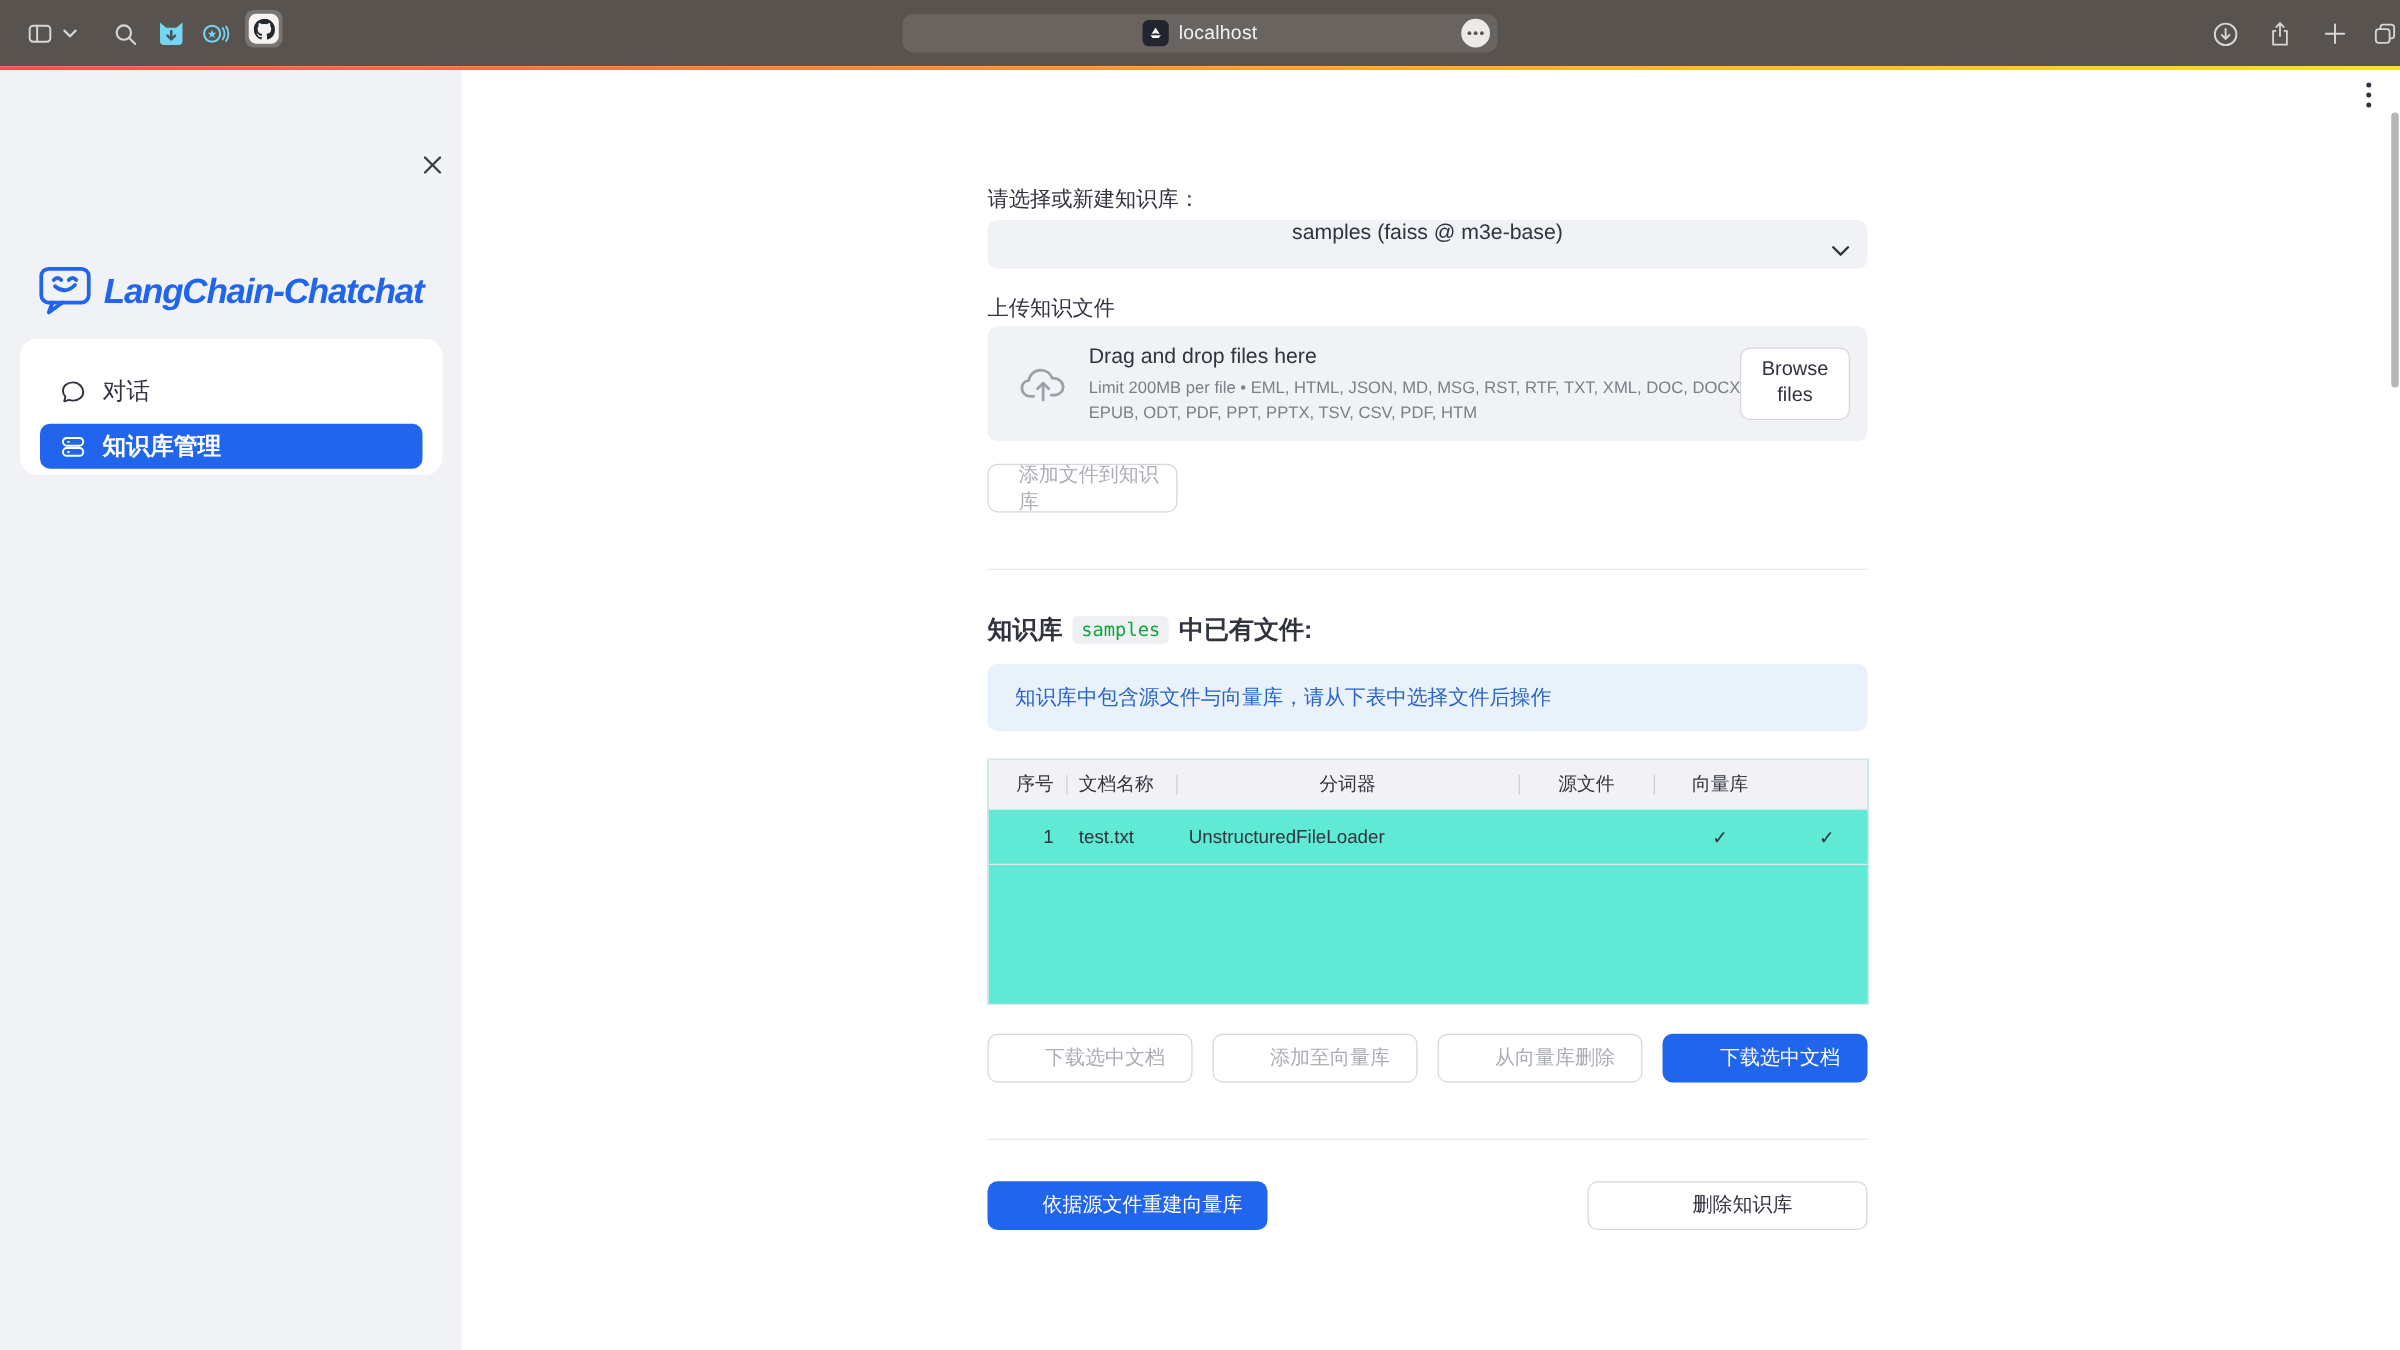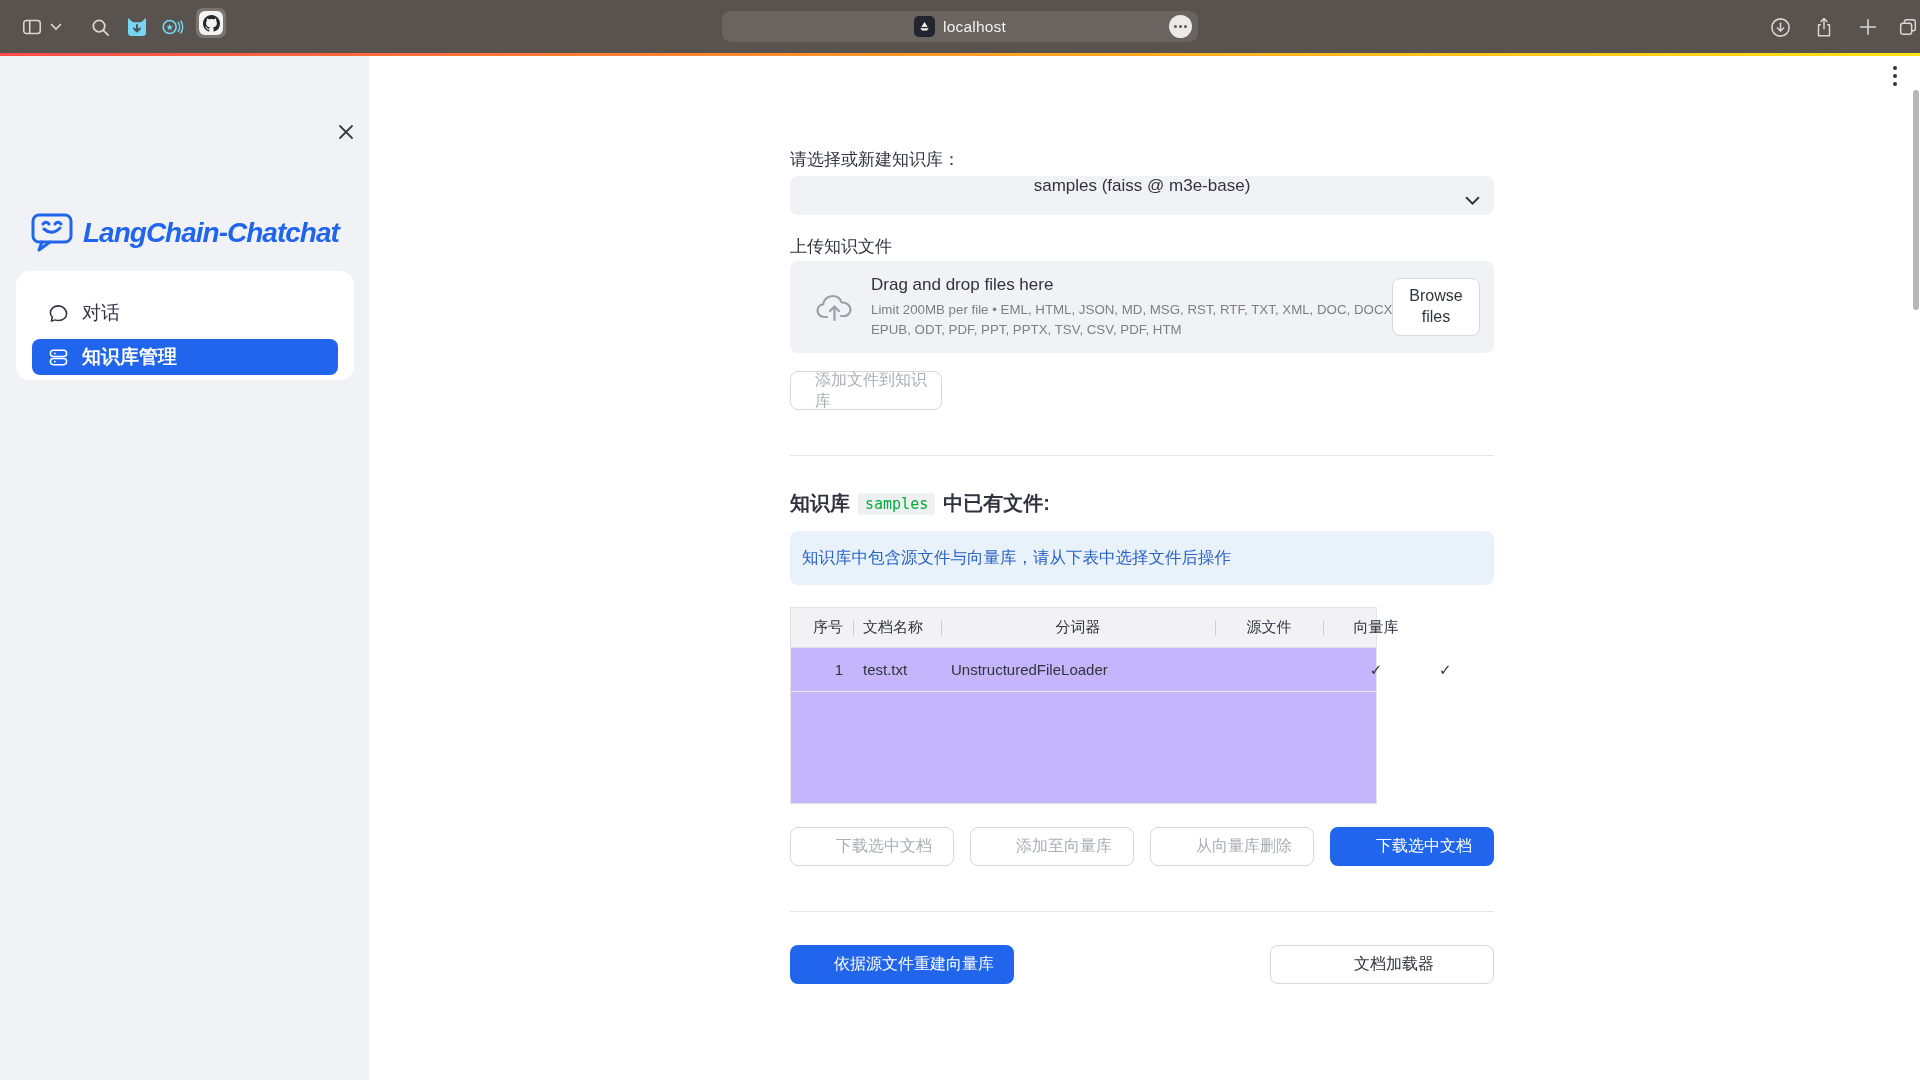--- a/index.html
+++ b/index.html
@@ -60,24 +60,24 @@
   .btn.disabled { color:#abaeb6; cursor:default; }
   .btn.primary { background:#2065ec; border:none; color:#fff; }
 
   .divider { left:790px; width:704px; height:1px; background:#e6e7ea; }
 
   .kb-heading { left:790px; top:490px; width:704px; display:flex; align-items:center; font-size:20px; font-weight:700; }
   .kb-code { margin:0 8px; font-family:"DejaVu Sans Mono","Liberation Mono",monospace; font-size:15px; font-weight:400;
     color:#09ab3b; background:#eef0f4; padding:2px 7px; border-radius:4px; }
 
   .info-box { left:790px; top:531px; width:704px; height:54px; background:#e9f2fb; border-radius:8px;
-    display:flex; align-items:center; padding-left:12px; }
+    display:flex; align-items:center; padding-left:22px; }
   .info-box span { color:#2a63c5; font-size:16.5px; font-weight:500; }
 
-  .kb-table { left:790px; top:607px; width:587px; height:197px; border:1px solid #e2e3e7; background:#c4b5fd; }
+  .kb-table { left:790px; top:607px; width:705px; height:197px; border:1px solid #e2e3e7; background:#5eead4; }
   .t-grid { display:grid; grid-template-columns:62px 88px 274px 108px 106px 1fr; }
   .t-head { height:40px; background:#f2f2f4; border-bottom:1px solid #e2e3e7; }
   .t-row  { height:44px; border-bottom:1px solid #e6e7ea; }
   .tc { position:relative; display:flex; align-items:center; font-size:15px; color:#31333f; padding:0 10px; }
   .tc.r { justify-content:flex-end; }
   .tc.c { justify-content:center; }
   .t-head .tc { font-weight:500; }
   .t-head .tc + .tc::before { content:""; position:absolute; left:0; top:12px; width:1px; height:16px; background:#cfd0d4; }
 
   .actions { left:790px; top:827px; width:704px; display:flex; justify-content:space-between; }
@@ -296,16 +296,16 @@
       <span class="btn disabled">下载选中文档</span>
       <span class="btn disabled">添加至向量库</span>
       <span class="btn disabled">从向量库删除</span>
       <span class="btn primary">下载选中文档</span>
     </div>
 
     <div class="abs divider" style="top:911px"></div>
 
     <div class="abs bottom-row">
       <span class="btn primary">依据源文件重建向量库</span>
-      <span class="btn">文档加载器</span>
+      <span class="btn">删除知识库</span>
     </div>
   </main>
 </div>
 
 </body></html>

